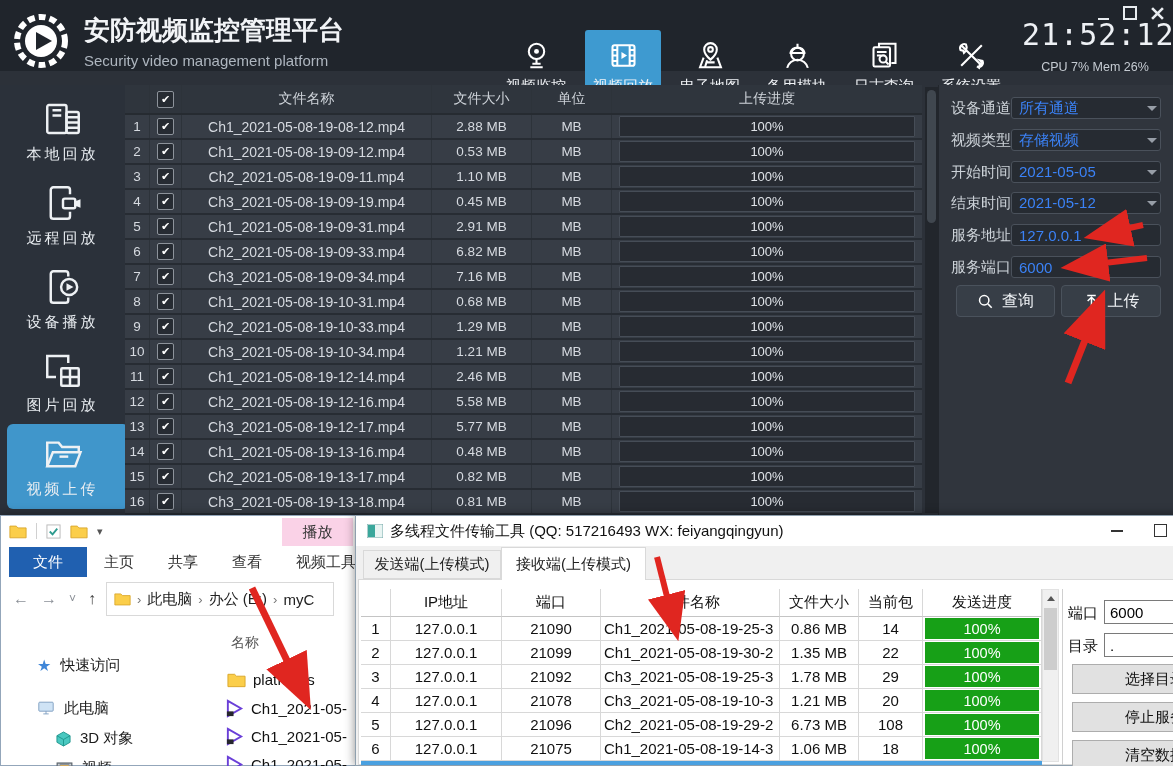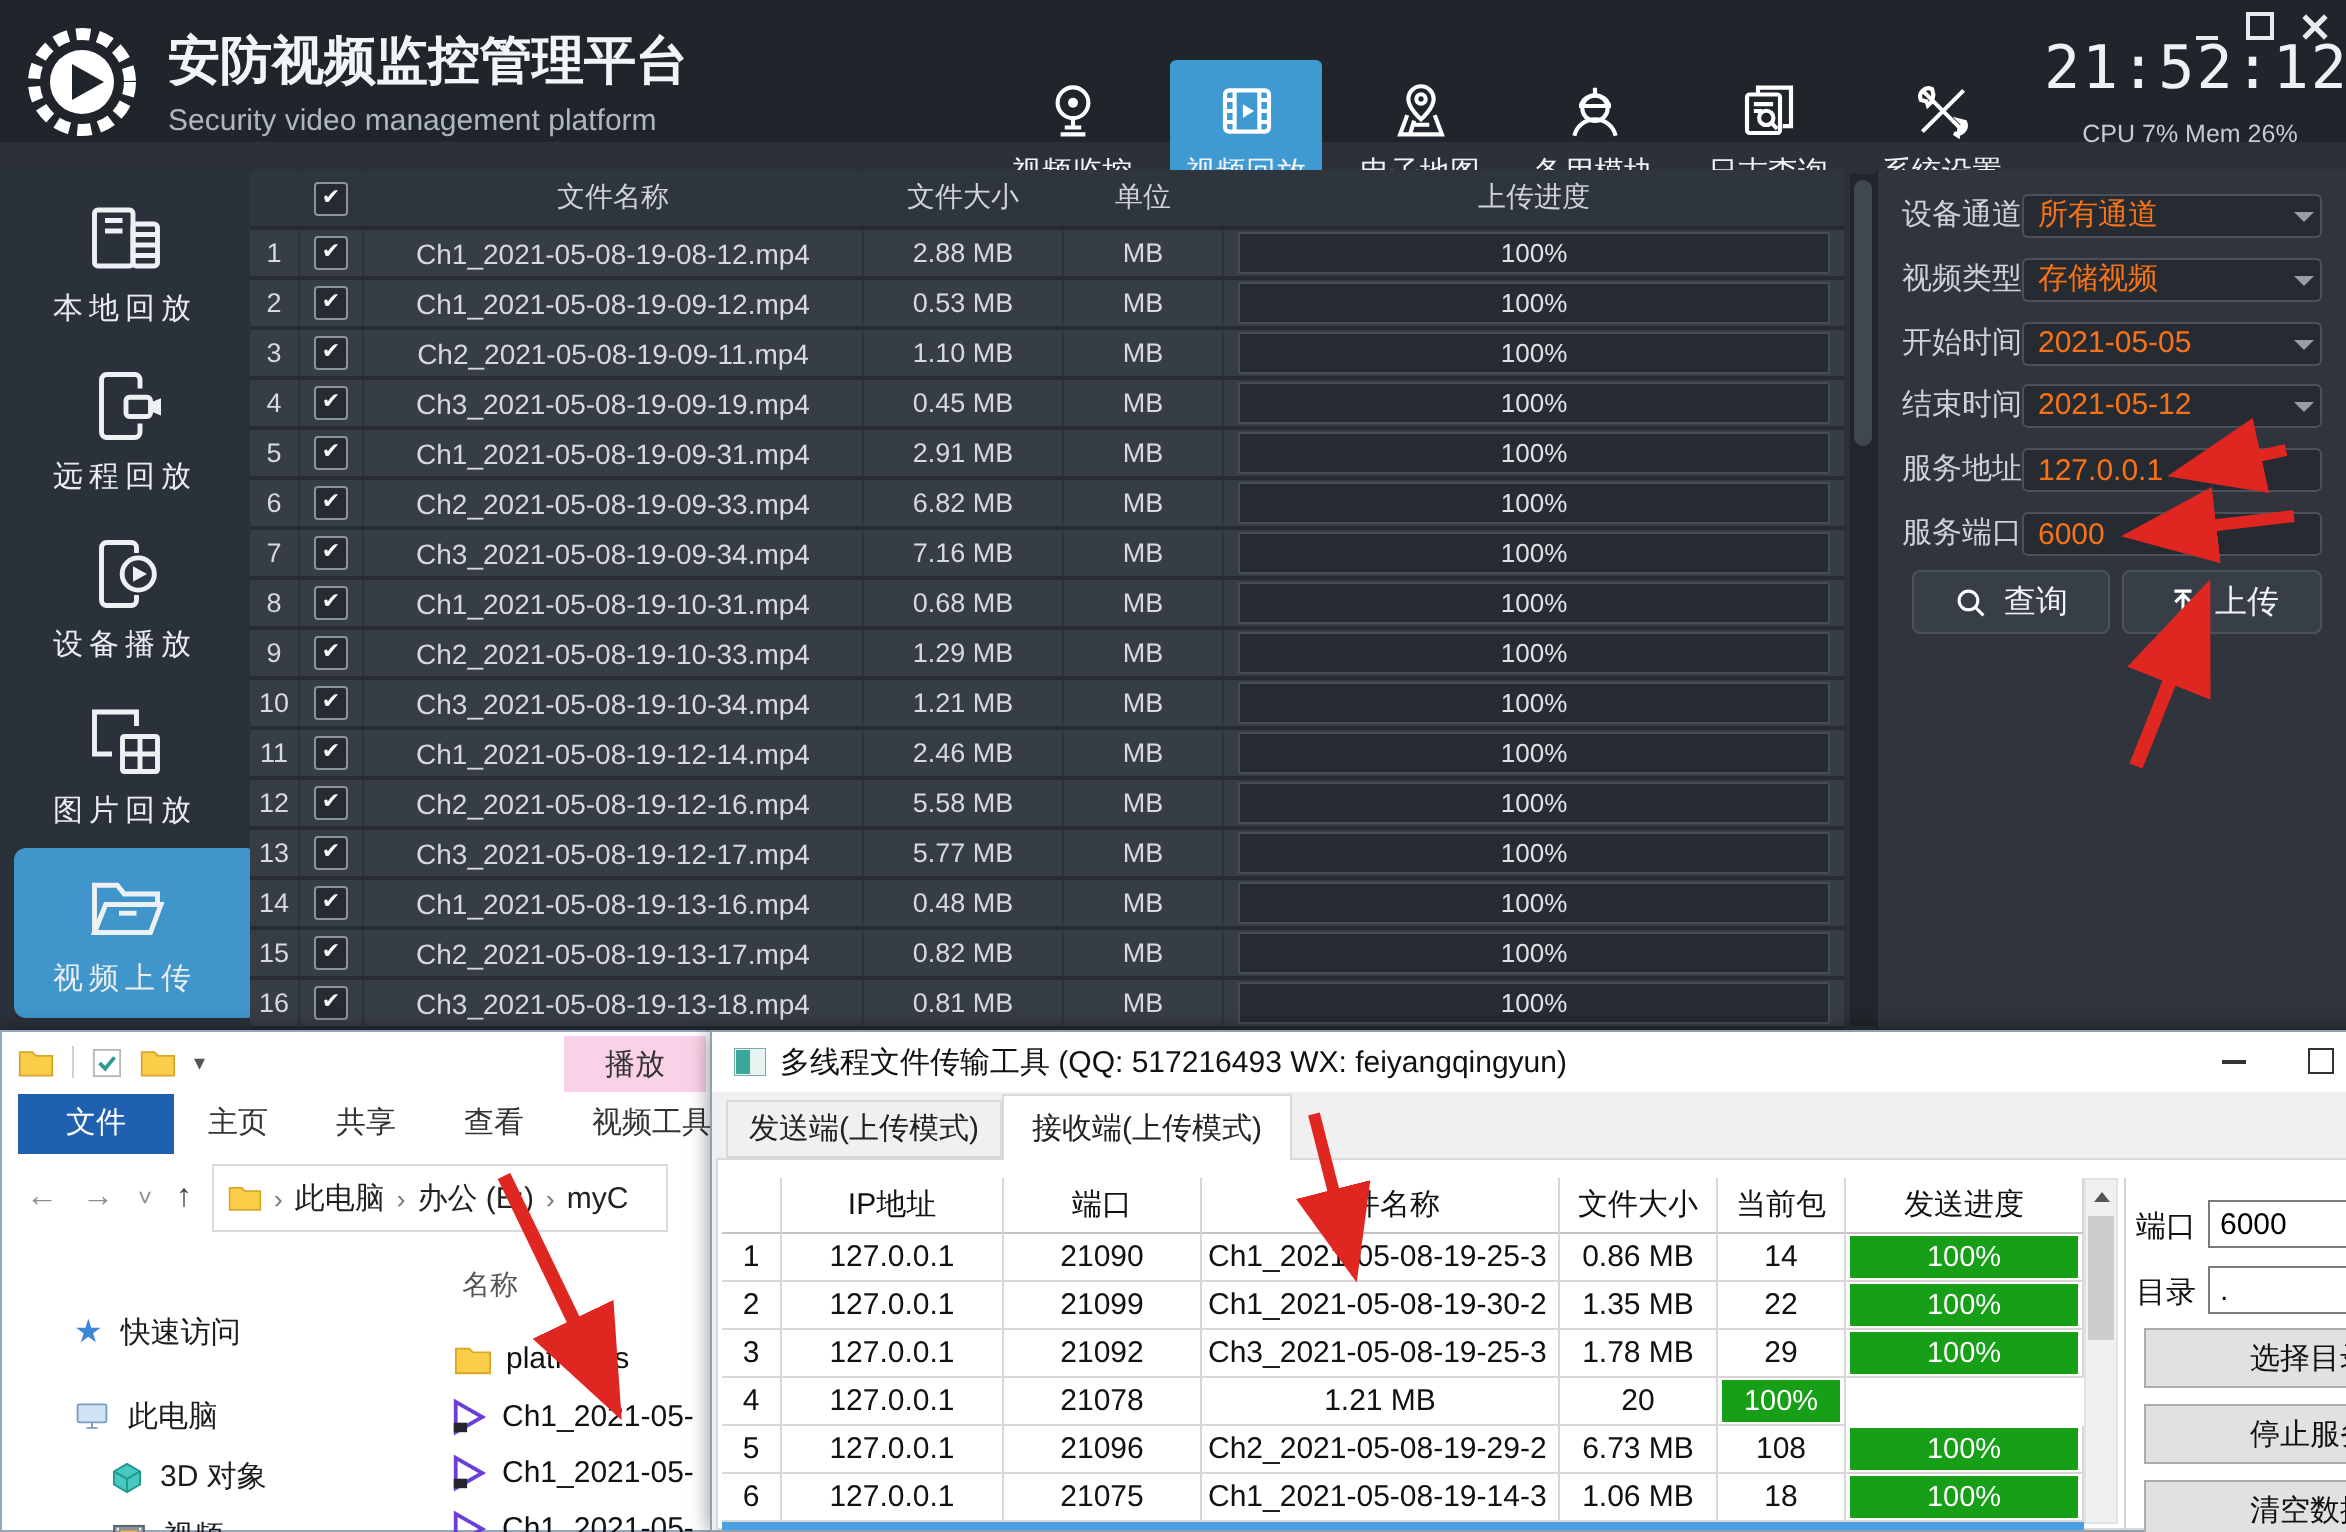--- a/index.html
+++ b/index.html
@@ -50,21 +50,21 @@
   .progcell{flex:1;margin:0 7px;height:19px;border:1px solid #464d57;background:#272b32;border-radius:1px;
             display:flex;align-items:center;justify-content:center;font-size:13px;color:#dfe3e8;}
   #mscroll{left:925px;top:87px;width:13px;height:426px;background:#22262c;}
   #mthumb{left:2px;top:3px;width:9px;height:133px;background:#40474f;border-radius:5px;}
 
   
   #rpanel{left:938px;top:85px;width:235px;height:430px;background:#30353d;border-left:1px solid #22262c;}
   .f-row{position:absolute;left:0;width:235px;height:22px;}
   .f-row .flabel{position:absolute;left:12px;top:0;line-height:22px;font-size:15px;color:#ccd2d8;white-space:nowrap;}
   .f-box{position:absolute;left:72px;top:0;width:150px;height:22px;box-sizing:border-box;
-         background:#262b32;border:1px solid #4a515b;border-radius:3px;color:#f97316;font-size:15px;
+         background:#262b32;border:1px solid #4a515b;border-radius:3px;color:#3b82f6;font-size:15px;
          line-height:20px;padding-left:7px;white-space:nowrap;overflow:hidden;}
   input.f-box{font-family:"Liberation Sans","DejaVu Sans",sans-serif;outline:none;}
   .f-caret{position:absolute;right:7px;top:9px;width:0;height:0;border-left:5px solid transparent;
            border-right:5px solid transparent;border-top:5px solid #979ea7;}
   .pbtn{position:absolute;height:30px;background:#373e47;border:1px solid #4a525c;border-radius:4px;
         display:flex;align-items:center;justify-content:center;gap:8px;color:#f0f3f6;font-size:16px;cursor:pointer;}
   .pbtn svg{width:17px;height:17px;stroke:#fff;fill:none;stroke-width:1.8;}
 
   
   #explorer{left:0;top:515px;width:356px;height:251px;background:#fff;border:1px solid #93a6ba;
@@ -696,20 +696,21 @@
     <div class="xc">29</div>
     <div class="xc xprog">
             <div class="green">100%</div>
           </div>
   </div>
 
   <div class="xrow">
     <div class="xc">4</div>
     <div class="xc">127.0.0.1</div>
     <div class="xc">21078</div>
+    <div class="xc xname">Ch3_2021-05-08-19-10-3</div>
     <div class="xc">1.21 MB</div>
     <div class="xc">20</div>
     <div class="xc xprog">
             <div class="green">100%</div>
           </div>
   </div>
 
   <div class="xrow">
     <div class="xc">5</div>
     <div class="xc">127.0.0.1</div>

